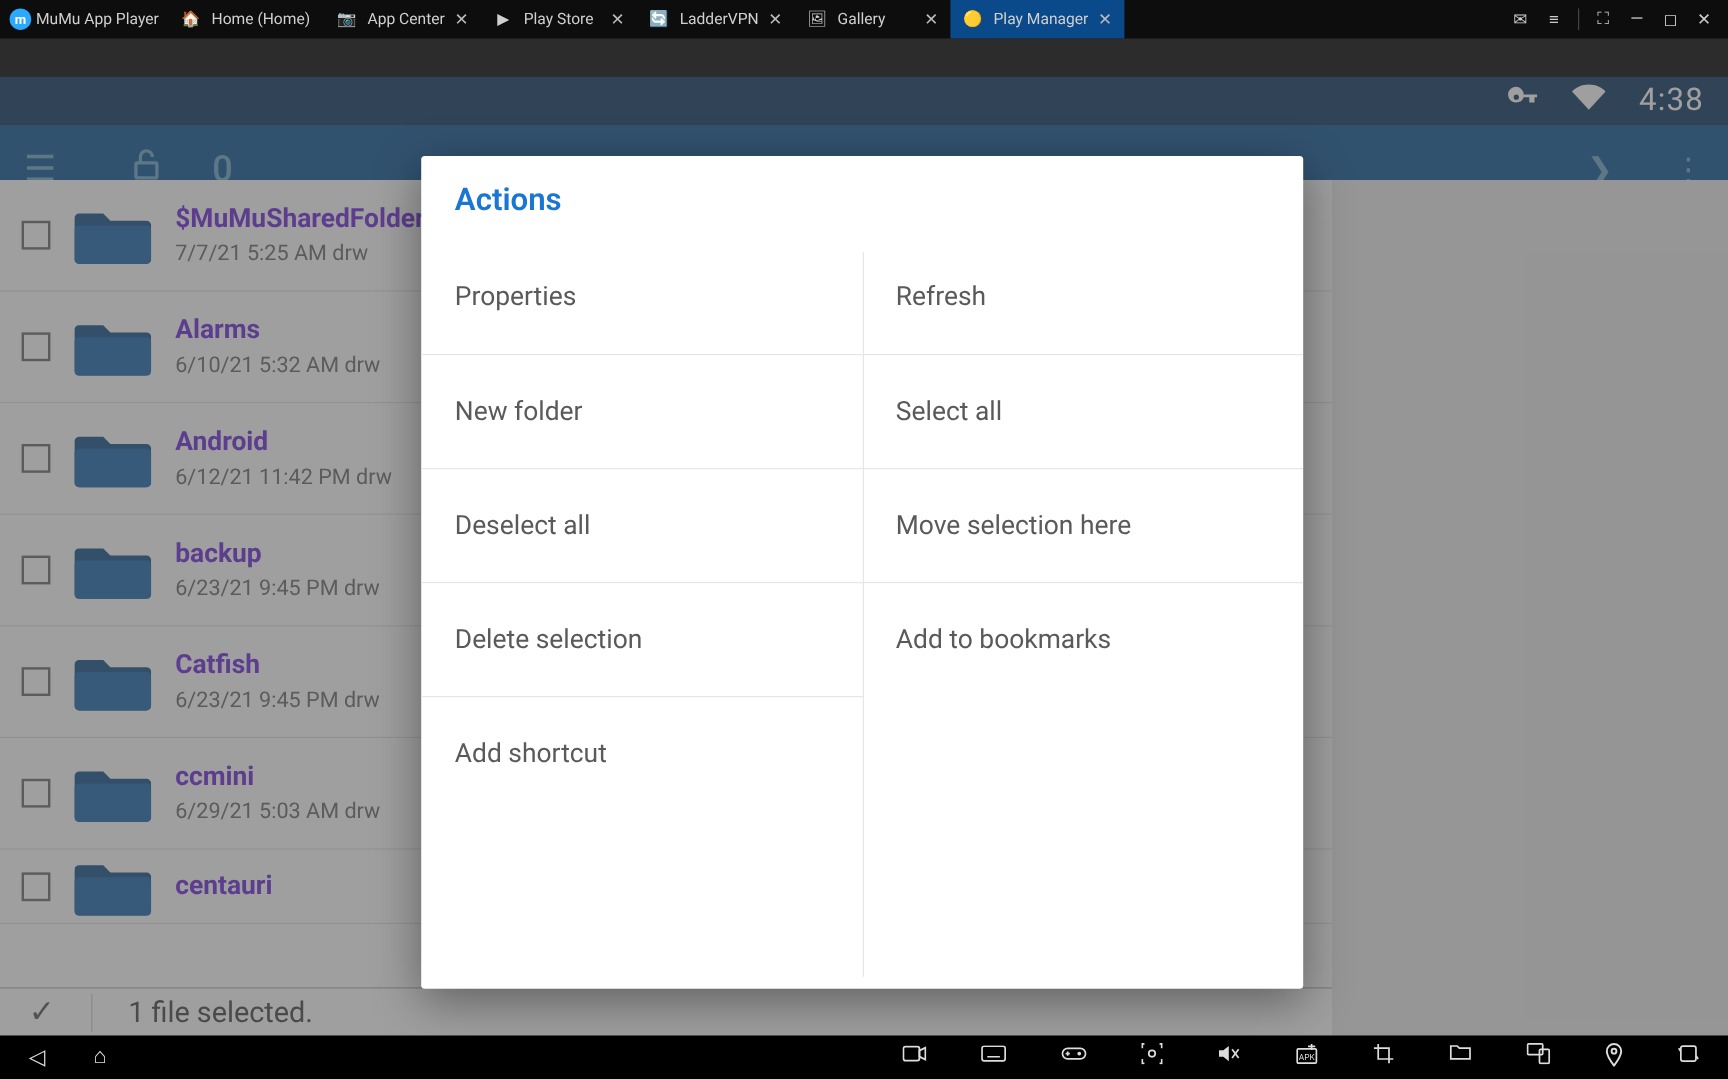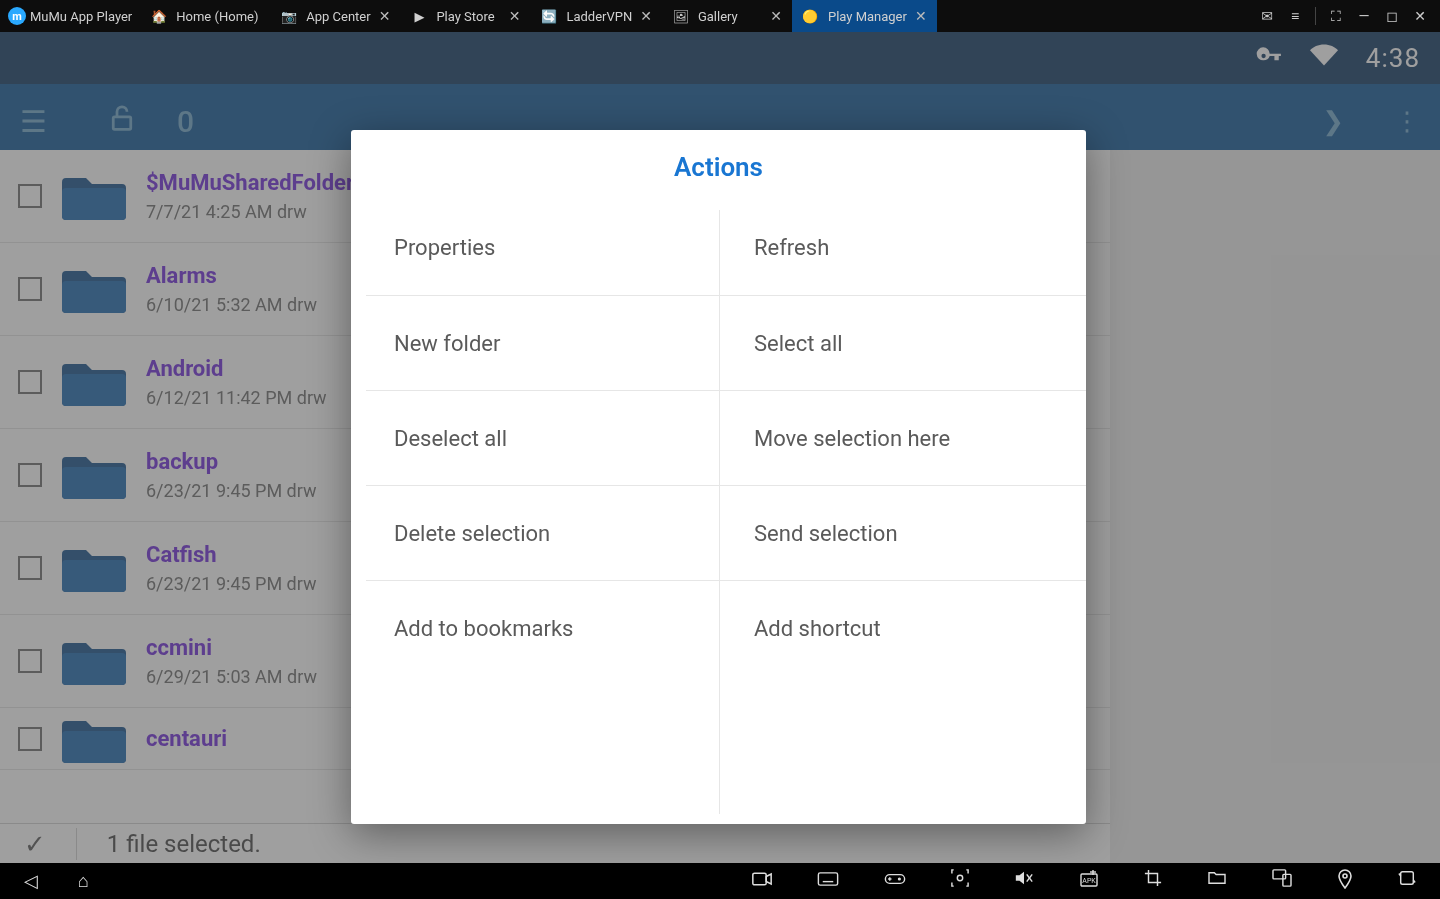--- a/index.html
+++ b/index.html
@@ -11,21 +11,21 @@
   .tb-logo .dot { width:18px; height:18px; border-radius:50%; background:#2aa9ff; display:flex; align-items:center; justify-content:center; font-size:11px; color:#fff; font-weight:bold;}
   .tb-tab { display:flex; align-items:center; gap:8px; padding:0 10px; height:100%; min-width:130px; position:relative; }
   .tb-tab.active { background:#0a4a8a; }
   .tb-tab .ticon { width:18px; height:18px; display:flex; align-items:center; justify-content:center; font-size:13px;}
   .tb-tab .tclose { margin-left:auto; font-size:14px; color:#bbb; }
   .tb-right { margin-left:auto; display:flex; align-items:center; gap:12px; padding:0 12px; height:100%; color:#ccc; font-size:14px;}
   .tb-right span { cursor:default; }
   .winbtn { width:16px; text-align:center;}
   
   
-  .statusbar { height:52px; background:#0d3660; display:flex; align-items:center; justify-content:flex-end; padding:0 20px; color:#fff; gap:28px; font-size:24px;}
+  .statusbar { height:40px; background:#0d3660; display:flex; align-items:center; justify-content:flex-end; padding:0 20px; color:#fff; gap:28px; font-size:24px;margin-top:32px;}
   .statusbar .clock { font-size:26px; letter-spacing:1px; }
   .key-icon { display:inline-block; transform:rotate(0deg); font-size:22px;}
   
   
   .apptoolbar { height:74px; background:#0d5496; display:flex; align-items:center; padding:0 20px; color:#c8deea; position:relative;}
   .apptoolbar .ham { font-size:30px; color:#6ea6c9; margin-right:60px;}
   .apptoolbar .lock { font-size:30px; color:#6ea6c9; margin-right:40px;}
   .apptoolbar .count { font-size:30px; color:#6ea6c9; font-weight:500;}
   .apptoolbar .arrow { margin-left:auto; font-size:26px; color:#6ea6c9; margin-right:50px;}
   .apptoolbar .dots { font-size:26px; color:#6ea6c9;}
@@ -48,23 +48,23 @@
   .selbar .divider { width:1px; height:32px; background:#d0d0d0;}
   .selbar .txt { font-size:24px; color:#444;}
   
   
   .rightpane { position:absolute; top:150px; right:0; width:330px; bottom:36px; background:#eaeaea;}
   
   
   .dim { position:absolute; left:0; top:32px; right:0; bottom:36px; background:rgba(80,80,80,0.55); }
   
   
-  .dialog { position:absolute; left:351px; top:130px; width:735px; height:694px; background:#fff; border-radius:3px; box-shadow:0 10px 40px rgba(0,0,0,.4); display:flex; flex-direction:column;text-align:center;}
+  .dialog { position:absolute; left:351px; top:130px; width:735px; height:694px; background:#fff; border-radius:3px; box-shadow:0 10px 40px rgba(0,0,0,.4); display:flex; flex-direction:column;}
   .dlg-title { padding:22px 28px 18px; font-size:26px; font-weight:600; color:#1976d2;}
-  .dlg-body { flex:1; overflow:hidden; position:relative;padding-left:15px;}
+  .dlg-body { flex:1; overflow:hidden; position:relative;}
   .grid2 { display:grid; grid-template-columns:1fr 1fr; }
   .cell { height:95px; display:flex; align-items:center; padding:0 28px; font-size:22px; color:#5a5a5a; border-top:1px solid #e6e6e6; position:relative;}
   .grid2 .cell:first-child, .grid2 .cell:nth-child(2) { border-top:none; }
   .cell.hl { outline:4px solid #e11; outline-offset:-4px;}
   .dlg-footer { height:74px; display:flex; align-items:center; justify-content:flex-end; padding:0 34px;}
   .dlg-footer .btn { font-size:22px; font-weight:700; color:#1976d2; letter-spacing:0.5px;}
   
   
   .navbar { position:absolute; left:0; right:0; bottom:0; height:36px; background:#000; display:flex; align-items:center; color:#ddd; padding:0 24px; gap:30px;}
   .navbar .navleft { display:flex; gap:40px; font-size:18px;}
@@ -150,21 +150,21 @@
 
 <div class="filelist" id="filelist">
     <div class="row">
       <div class="cb"></div>
     <div class="folder"><svg viewBox="0 0 64 52">
           <path fill="#134f8a" d="M4 8h20l6 6h30a4 4 0 014 4v28a4 4 0 01-4 4H4a4 4 0 01-4-4V12a4 4 0 014-4z"></path>
           <path fill="#1a66ad" d="M4 18h56a4 4 0 014 4v24a4 4 0 01-4 4H4a4 4 0 01-4-4V22a4 4 0 014-4z"></path>
         </svg></div>
     <div class="meta">
       <span class="name">$MuMuSharedFolder</span>
-      <span class="sub">7/7/21 4:25 AM   drw</span>
+      <span class="sub">7/7/21 5:25 AM   drw</span>
     </div>
     </div>
     <div class="row">
       <div class="cb"></div>
     <div class="folder"><svg viewBox="0 0 64 52">
           <path fill="#134f8a" d="M4 8h20l6 6h30a4 4 0 014 4v28a4 4 0 01-4 4H4a4 4 0 01-4-4V12a4 4 0 014-4z"></path>
           <path fill="#1a66ad" d="M4 18h56a4 4 0 014 4v24a4 4 0 01-4 4H4a4 4 0 01-4-4V22a4 4 0 014-4z"></path>
         </svg></div>
     <div class="meta">
       <span class="name">Alarms</span>
@@ -242,21 +242,20 @@
   <div class="dlg-title">Actions</div>
   <div class="dlg-body">
     <div class="grid2" id="dlg-grid" style="position: relative;">
         <div class="cell">Properties</div>
         <div class="cell">Refresh</div>
         <div class="cell">New folder</div>
         <div class="cell">Select all</div>
         <div class="cell">Deselect all</div>
         <div class="cell">Move selection here</div>
         <div class="cell">Delete selection</div>
-        <div class="cell">Send selection</div>
         <div class="cell">Add to bookmarks</div>
         <div class="cell">Add shortcut</div>
       </div>
   <div style="position: absolute; left: 50%; top: 10px; bottom: 10px; width: 1px; background: rgb(230, 230, 230); pointer-events: none;"></div>
     </div>
 </div>
 
 <div class="navbar">
   <div class="navleft">
     <span>◁</span>

